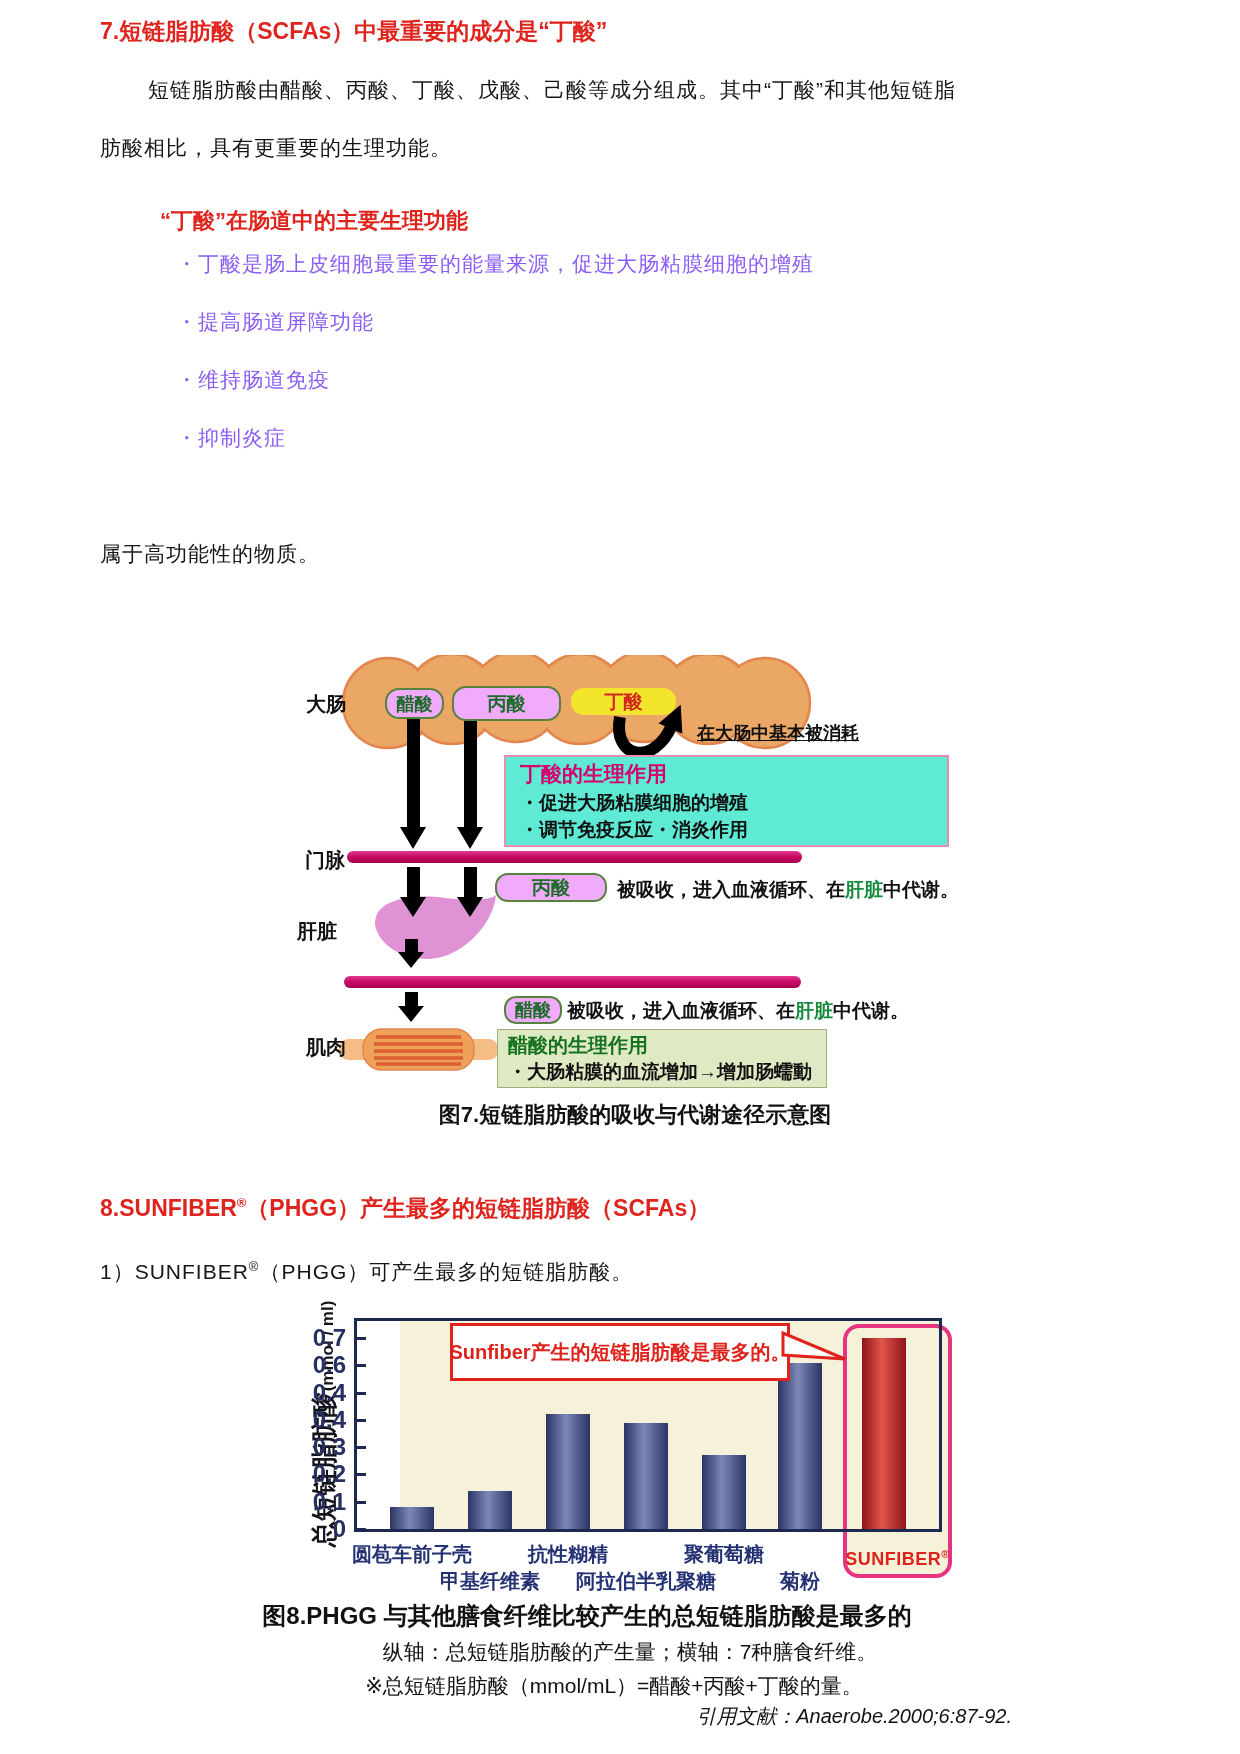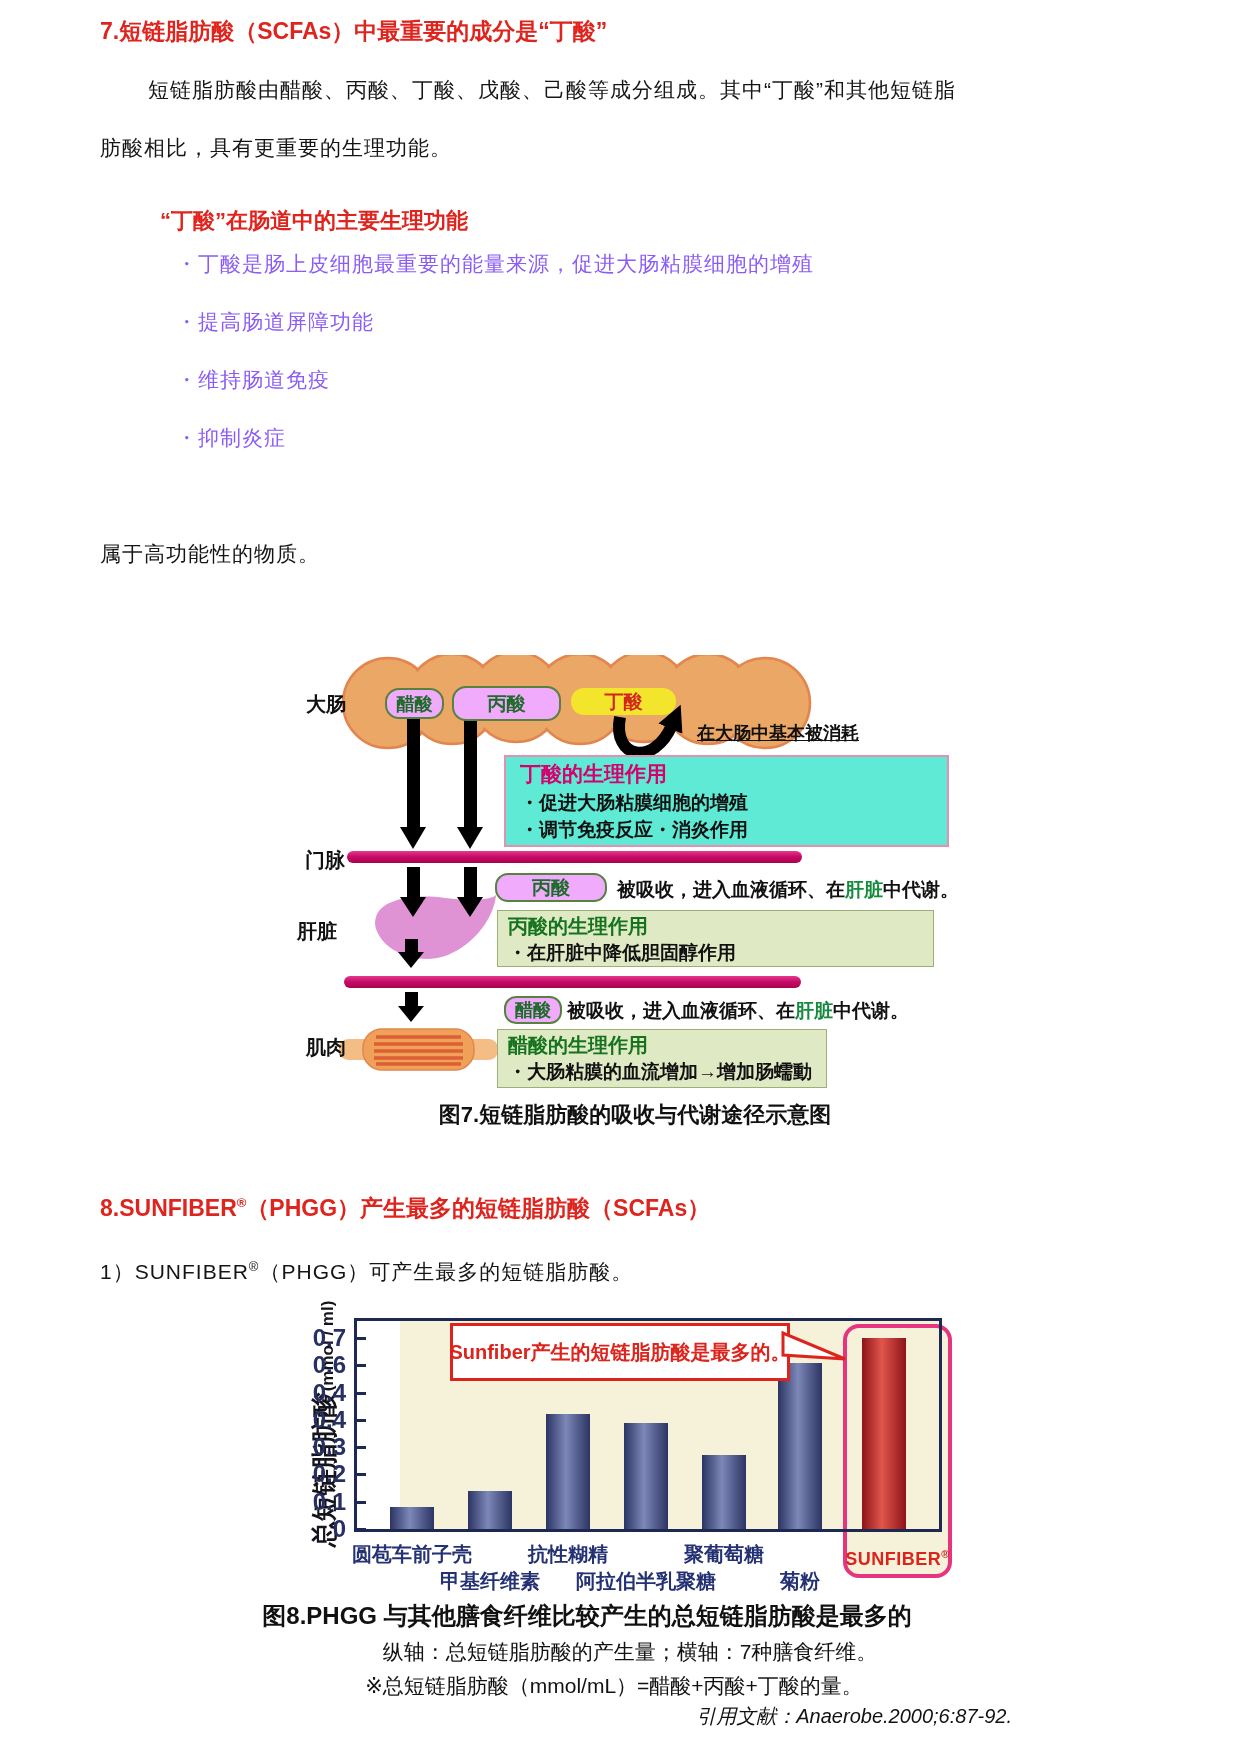--- a/index.html
+++ b/index.html
@@ -154,24 +154,20 @@
     <div class="abs dlabel" style="left:25px;top:192px;z-index:2;">门脉</div>
     <div class="abs vein-bar" style="left:67px;top:196px;width:455px;height:12px;z-index:2;"></div>
 
     <div class="abs pill-g" style="left:215px;top:218px;width:108px;height:25px;font-size:19px;border-radius:13px;z-index:2;">丙酸</div>
     <div class="abs note-line nowrap" style="left:337px;top:222px;z-index:2;">
       <span>被吸收，进入血液循环、在</span><span class="hl">肝脏</span><span>中代谢。</span>
     </div>
 
     <div class="abs dlabel" style="left:17px;top:263px;z-index:2;">肝脏</div>
 
-    <div class="abs green-box" style="left:217px;top:255px;width:415px;height:53px;z-index:2;">
-      <div class="t nowrap">丙酸的生理作用</div>
-      <div class="b nowrap">・在肝脏中降低胆固醇作用</div>
-    </div>
 
     <div class="abs vein-bar" style="left:64px;top:321px;width:457px;height:12px;z-index:2;"></div>
 
     <div class="abs pill-g" style="left:224px;top:341px;width:54px;height:24px;font-size:18px;border-radius:12px;z-index:2;">醋酸</div>
     <div class="abs note-line nowrap" style="left:287px;top:343px;z-index:2;">
       <span>被吸收，进入血液循环、在</span><span class="hl">肝脏</span><span>中代谢。</span>
     </div>
 
     <div class="abs dlabel" style="left:26px;top:379px;z-index:2;">肌肉</div>
 

